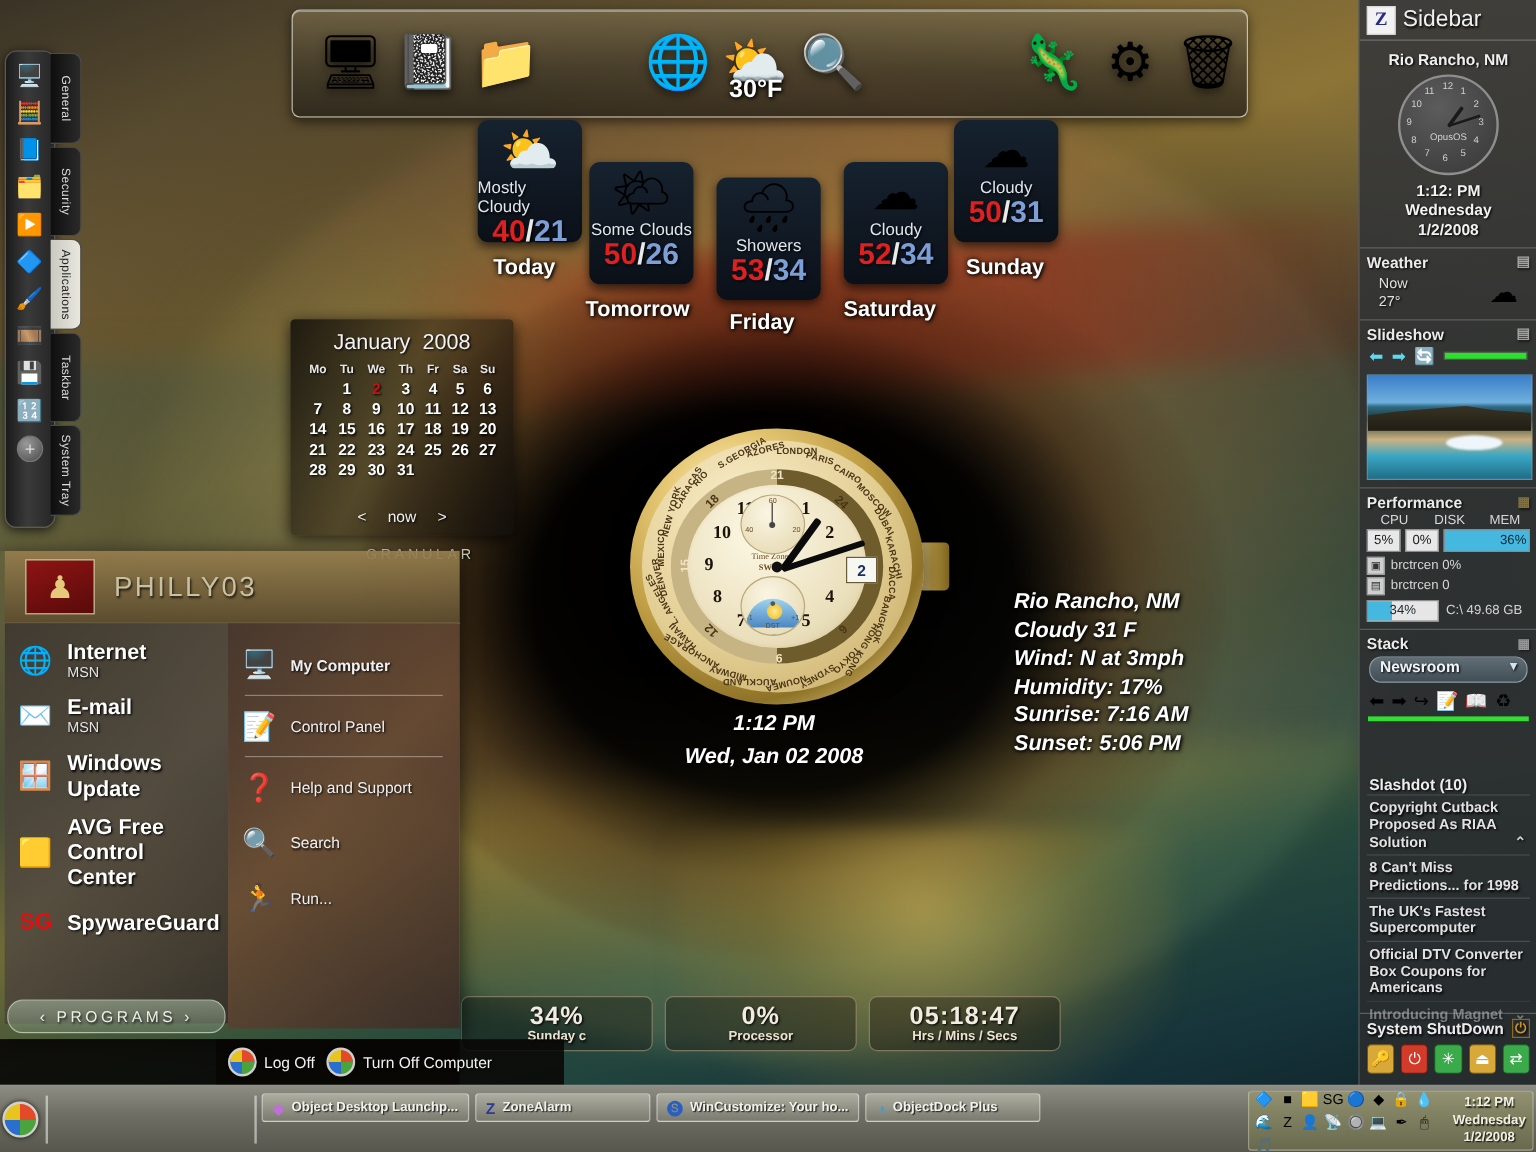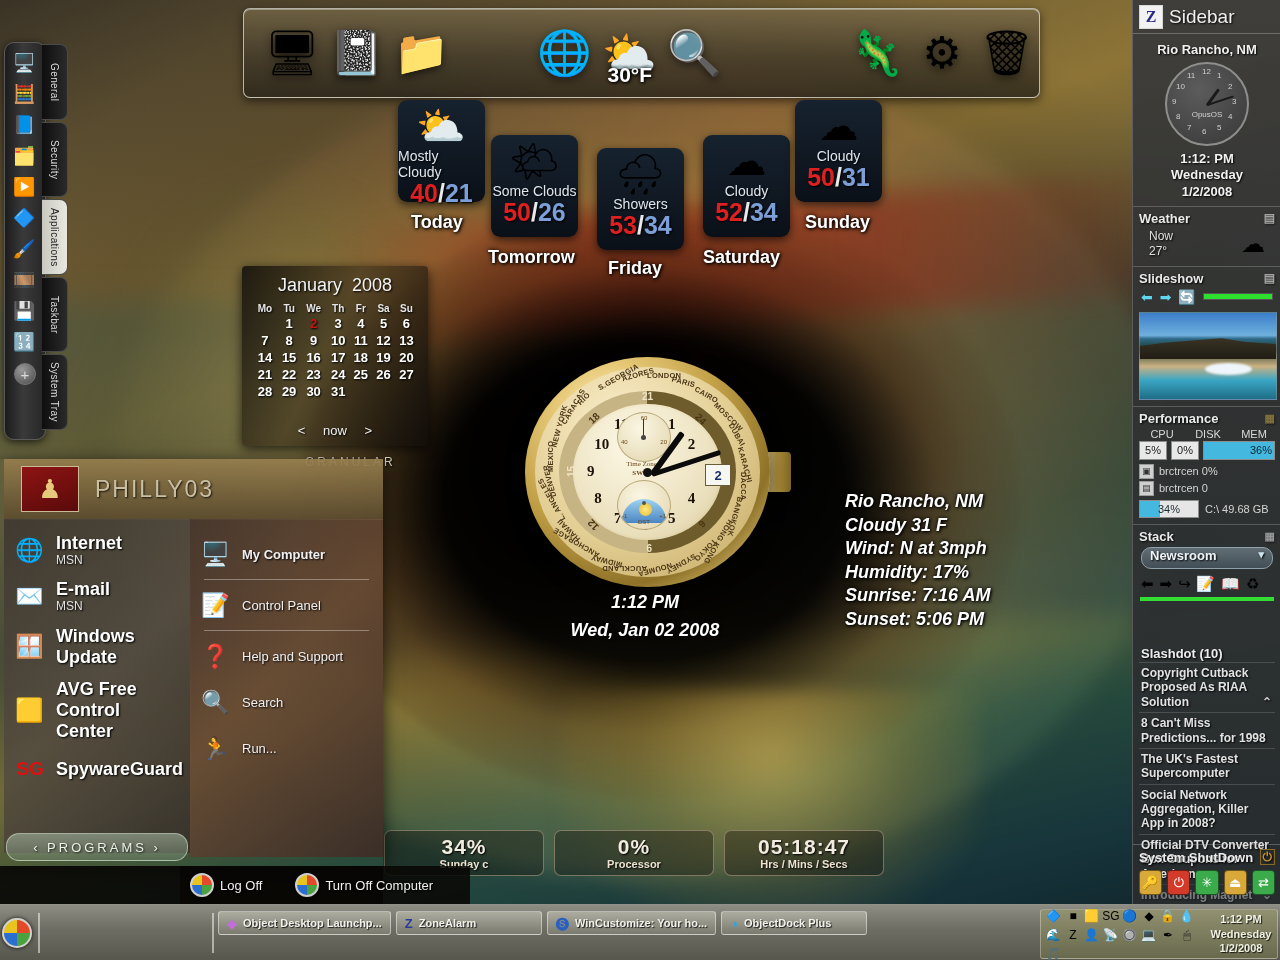--- a/index.html
+++ b/index.html
@@ -192,21 +192,21 @@
   .sm-r-txt.bold{font-weight:bold;}
   .sm-div{height:1px;margin:2px 14px;background:rgba(255,255,255,.35);}
   #sm-programs{position:absolute;left:6px;top:833px;width:180px;height:26px;
     border:1px solid rgba(210,225,205,.6);border-radius:13px;
     background:linear-gradient(180deg,rgba(175,195,170,.55),rgba(120,140,118,.45));
     color:#e9f2e6;font-size:13px;letter-spacing:3px;display:flex;align-items:center;justify-content:center;
     text-shadow:1px 1px 2px rgba(0,0,0,.7);}
   #sm-footer{position:absolute;left:0;top:866px;width:383px;height:38px;
     background:rgba(8,6,4,.88);}
   #sm-footer-r{position:absolute;left:180px;top:866px;width:280px;height:38px;
-    background:rgba(8,6,4,.86);display:flex;align-items:center;gap:25px;padding-left:10px;}
+    background:rgba(8,6,4,.86);display:flex;align-items:center;gap:2px;padding-left:10px;}
   .sm-pw-btn{display:flex;align-items:center;gap:6px;}
   .sm-pw-orb{width:20px;height:20px;border-radius:50%;
     background:conic-gradient(#e24a2a 0deg 90deg,#4aa33c 90deg 180deg,#2a6fd0 180deg 270deg,#e8c41f 270deg 360deg);
     border:2px solid #cfcfcf;box-shadow:0 0 3px rgba(0,0,0,.8);}
   .sm-pw-lbl{color:#f0f0f0;font-size:13px;text-shadow:1px 1px 2px #000;}
   #clickhere{position:absolute;left:22px;top:929px;color:#5b6a5b;font-size:12px;
     background:rgba(30,34,30,.55);padding:1px 5px;}
 
   
   #sidebar{position:absolute;left:1132px;top:0;width:148px;height:904px;
@@ -795,21 +795,20 @@
       <span>♻</span>
     </div>
     <div id="stack-progress">
         <i id="stack-fill" style="width: 100%;"></i>
       </div>
     <div class="feed-hdr">Slashdot (10)</div>
     <div id="feedlist">
         <div class="feed-item">Copyright Cutback Proposed As RIAA Solution<span class="feed-chev">⌃</span></div>
         <div class="feed-item">8 Can't Miss Predictions... for 1998</div>
         <div class="feed-item">The UK's Fastest Supercomputer</div>
-        <div class="feed-item">Social Network Aggregation, Killer App in 2008?</div>
         <div class="feed-item">Official DTV Converter Box Coupons for Americans</div>
         <div class="feed-item" style="opacity: 0.45;">Introducing Magnet<span class="feed-chev">⌄</span></div>
       </div>
   </div>
 
   <div id="sb-shutdown">
     <div class="hdr">
       <span>System ShutDown</span>
       <span style="font-size:12px;color:#c8922a;border:1px solid #8a6a22;padding:0 2px;">⏻</span>
     </div>

